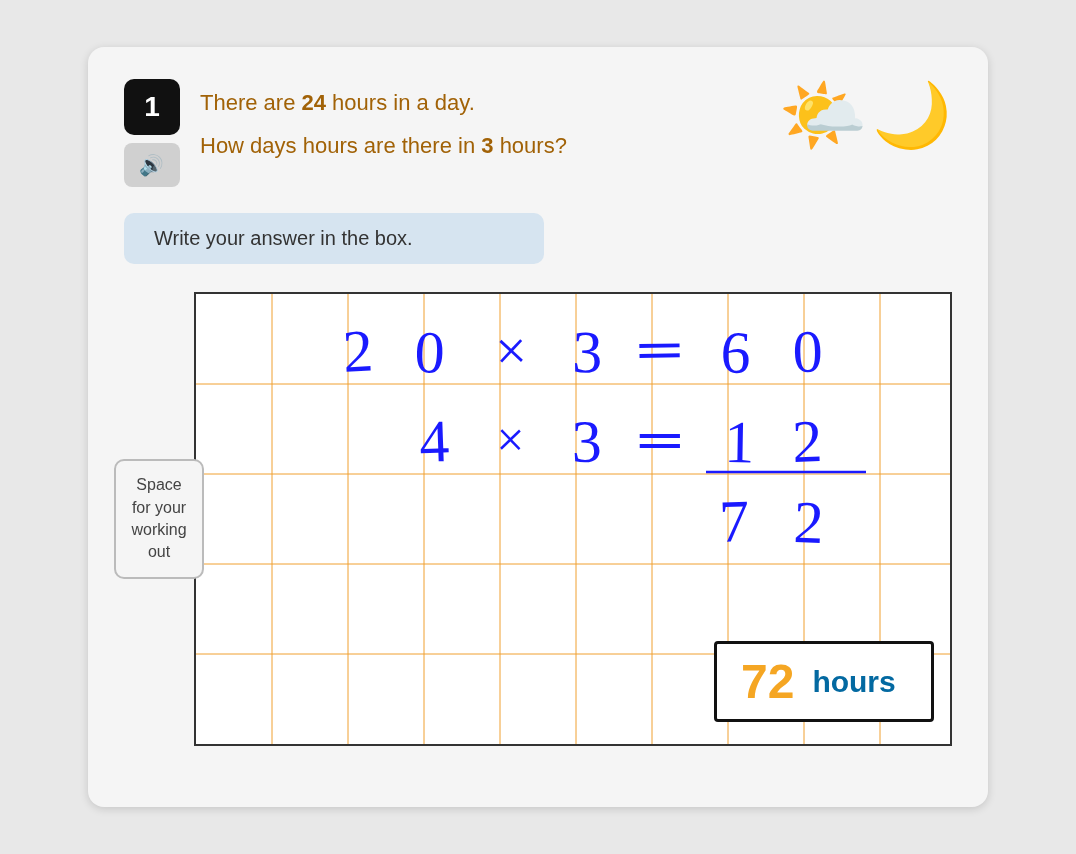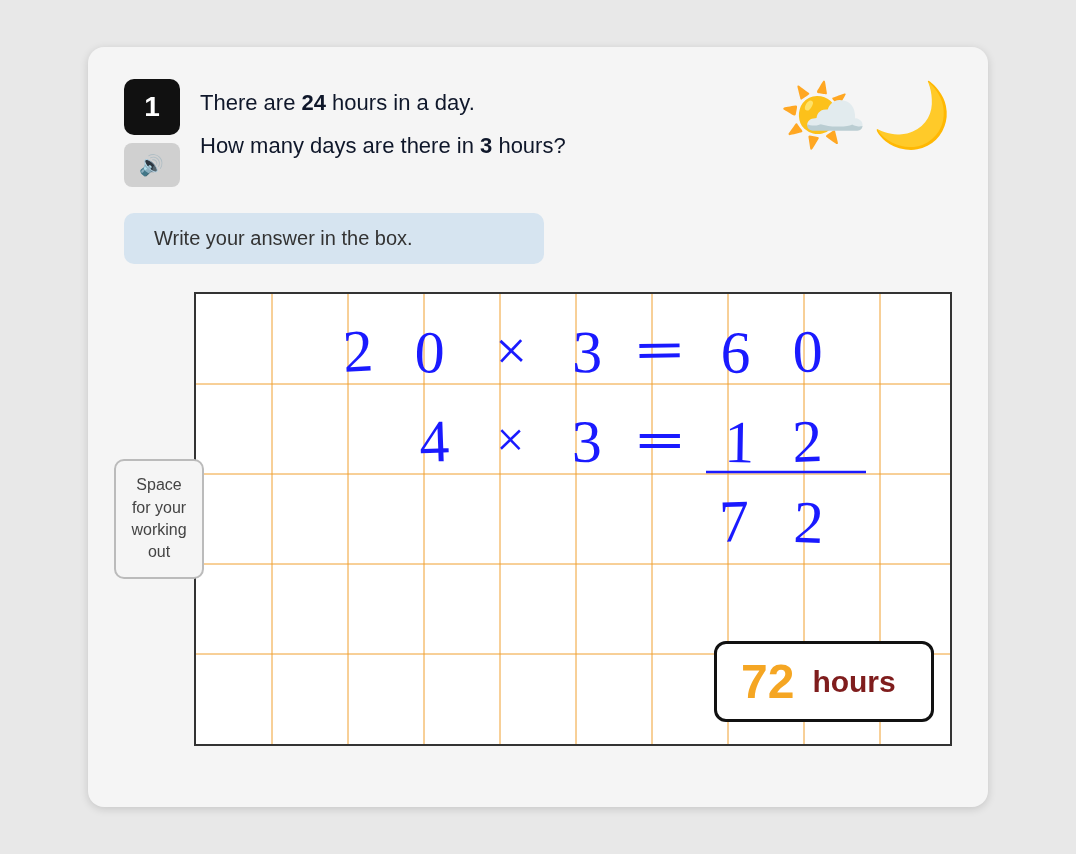--- a/index.html
+++ b/index.html
@@ -63,21 +63,21 @@
       align-items: center;
       justify-content: center;
       cursor: pointer;
       color: #555;
       font-size: 20px;
     }
 
     .question-text {
       flex: 1;
       font-size: 22px;
-      color: #0f172a;
+      color: #a16207;
       line-height: 1.6;
       padding-top: 6px;
     }
 
     .question-text strong {
       font-weight: bold;
     }
 
     .emoji-row {
       display: flex;
@@ -169,41 +169,41 @@
       width: 100%;
       height: 100%;
     }
 
     
     .answer-box {
       position: absolute;
       bottom: 22px;
       right: 22px;
       border: 3px solid #111;
-      border-radius: 12px;
+      border-radius: 4px;
       background: #fff;
       display: flex;
       align-items: center;
       padding: 10px 24px;
       gap: 18px;
       min-width: 220px;
       min-height: 70px;
     }
 
     .answer-number {
       font-size: 48px;
       font-weight: bold;
       color: #f5a623;
       font-family: Arial, sans-serif;
     }
 
     .answer-unit {
       font-size: 30px;
       font-weight: bold;
-      color: #7f1d1d;
+      color: #0369a1;
     }
   </style>
 </head>
 <body>
 
 <div class="card">
 
   
   <div class="header-row">
     <div class="left-controls">
@@ -211,21 +211,21 @@
       <button class="speaker-btn">
         <span>🔊</span>
       </button>
     </div>
 
     <div class="question-text">
       <div>
         <span>There are </span><strong>24</strong><span> hours in a day.</span>
       </div>
       <div style="margin-top:8px;">
-        <span>How many days are there in </span><strong>3</strong><span> hours?</span>
+        <span>How days hours are there in </span><strong>3</strong><span> hours?</span>
       </div>
     </div>
 
     <div class="emoji-row">
       <span class="sun-emoji">🌤️</span>
       <span class="moon-cloud-emoji">🌙</span>
     </div>
   </div>
 
   

